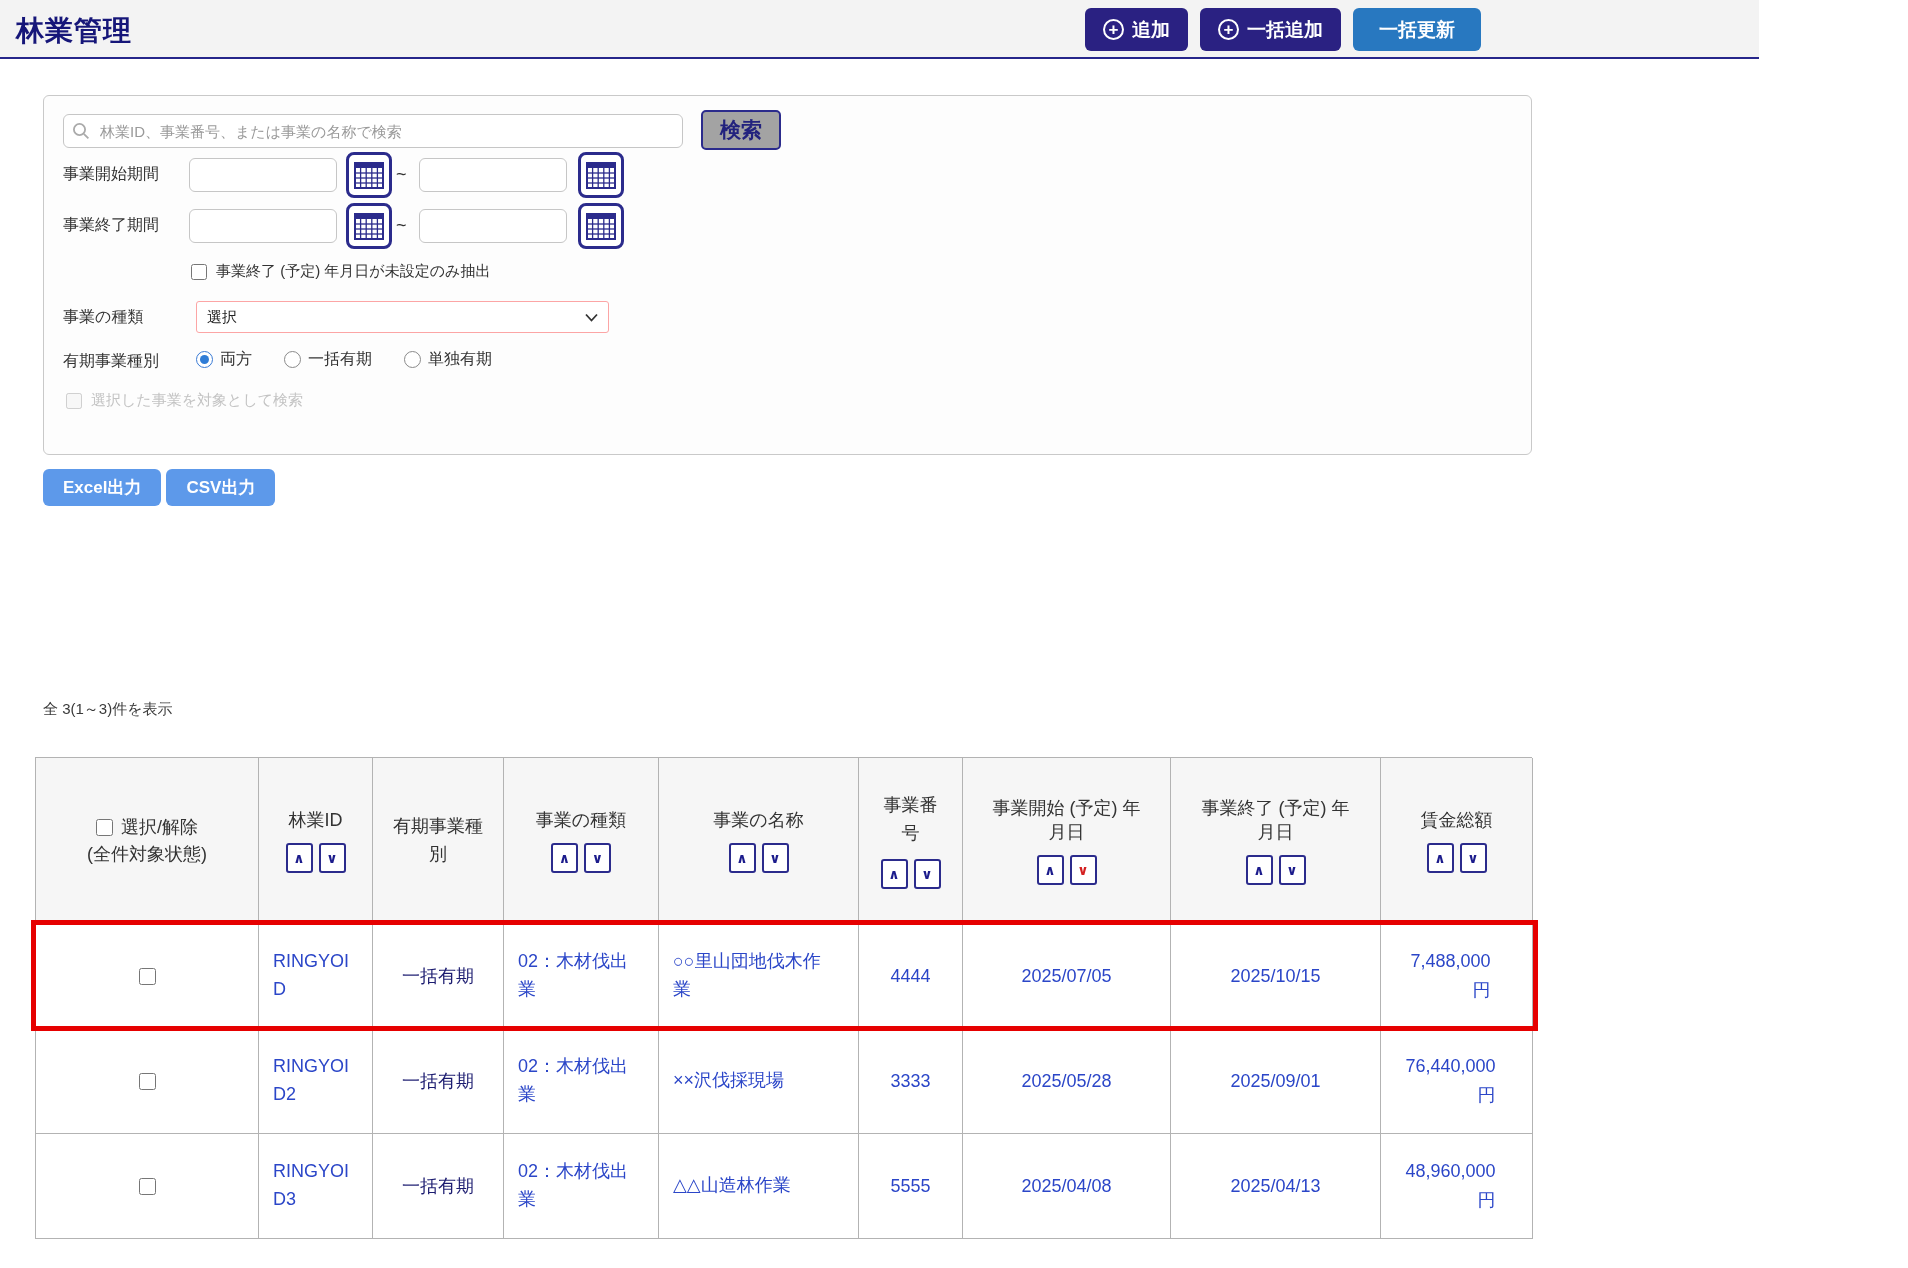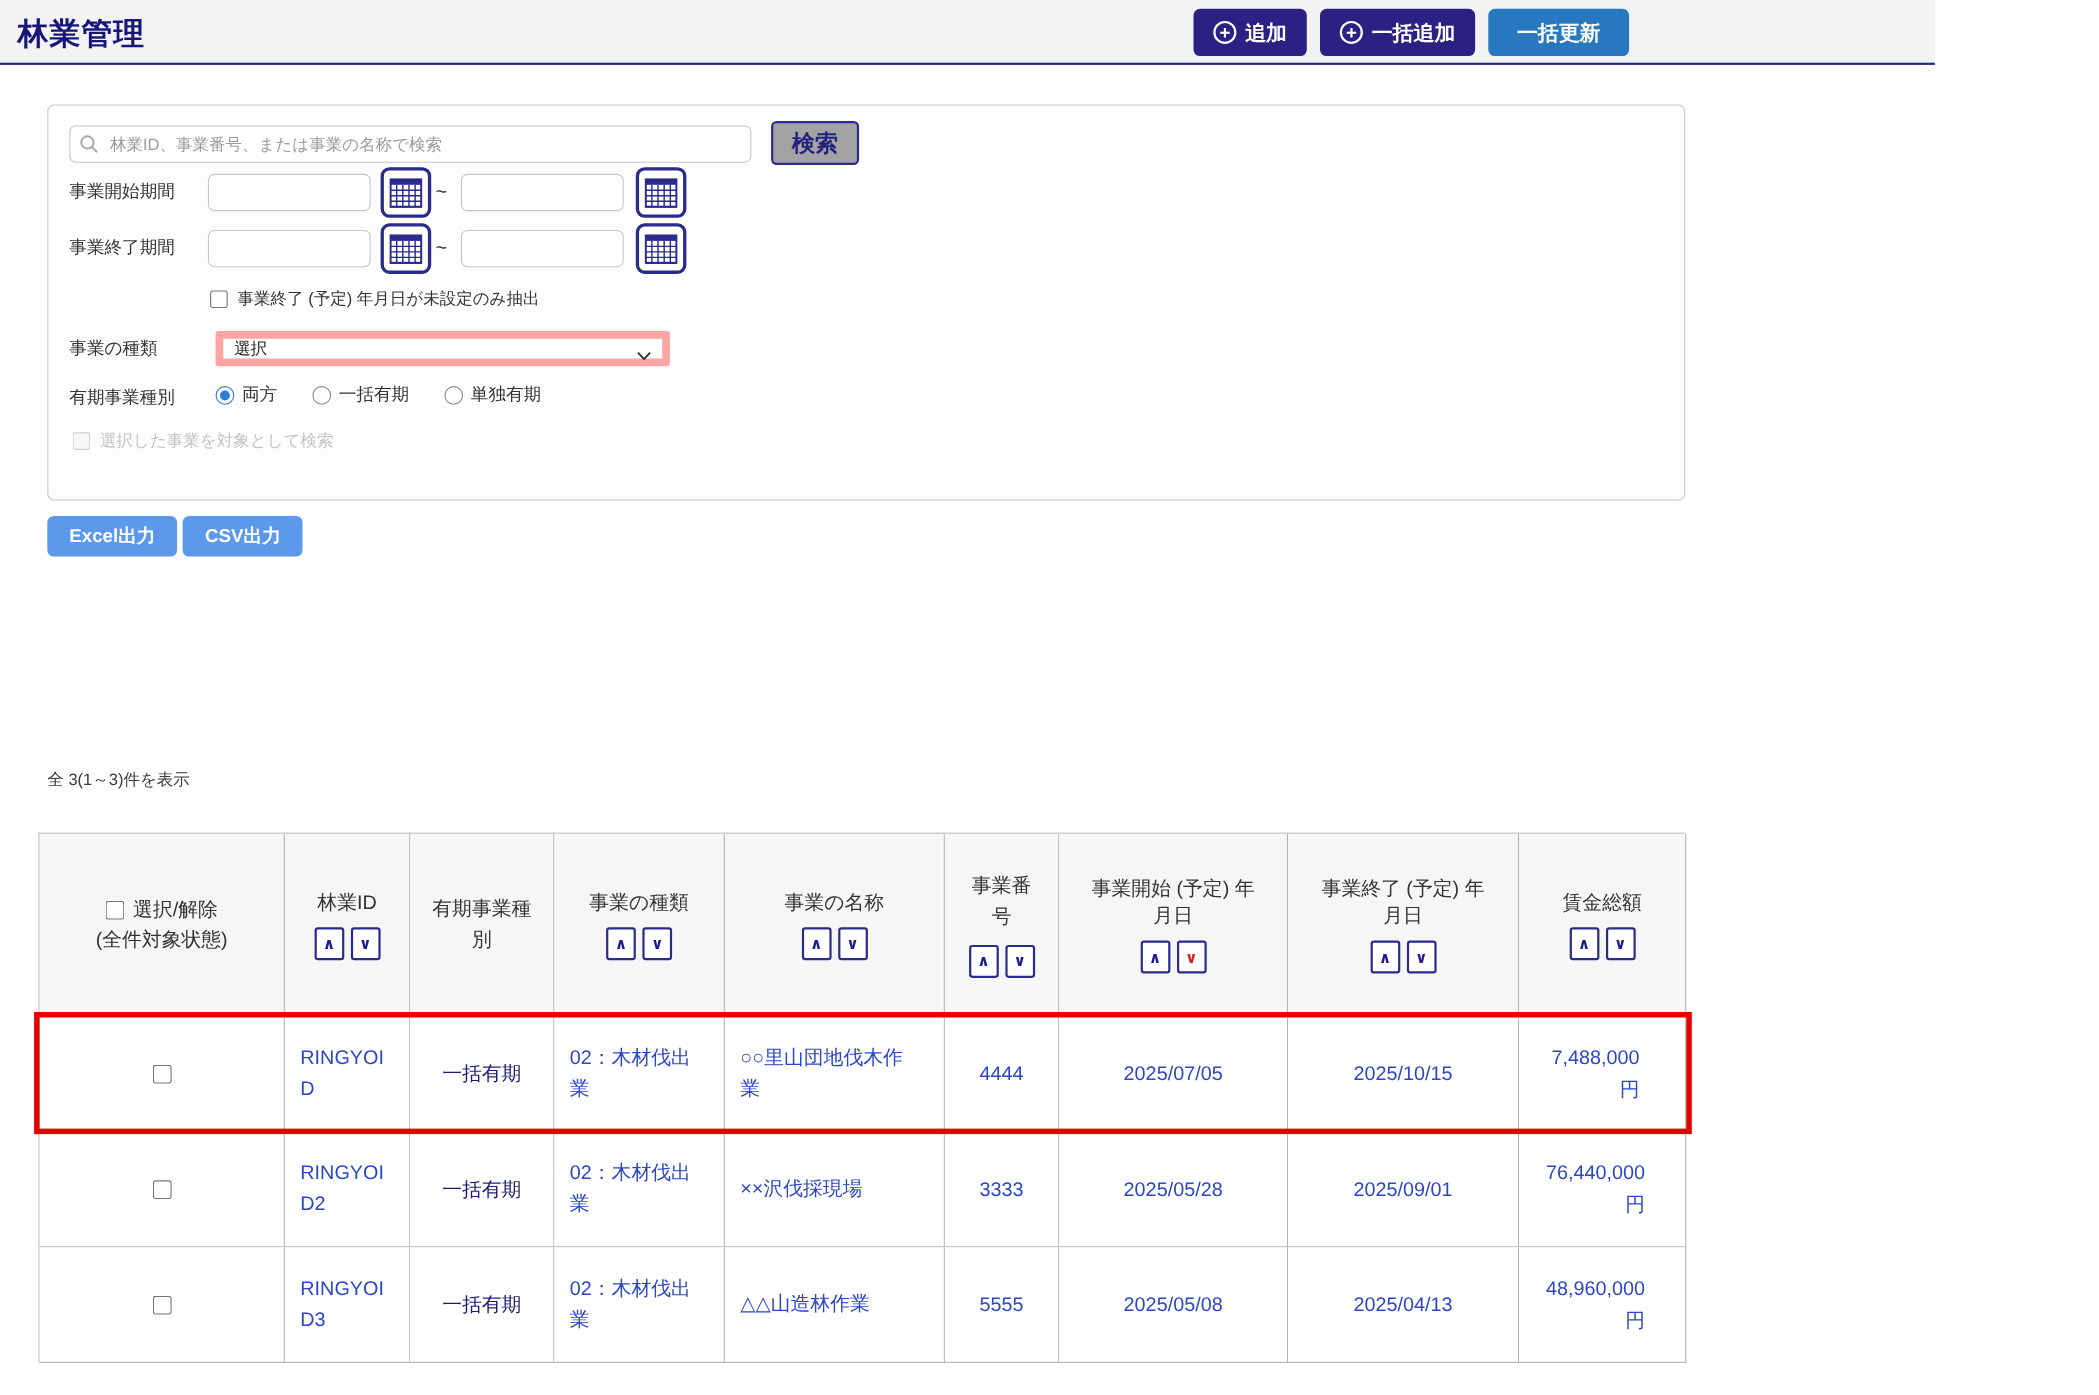--- a/index.html
+++ b/index.html
@@ -40,21 +40,21 @@
     border:3px solid #2b2b8c; border-radius:8px; cursor:pointer;
     display:flex; align-items:center; justify-content:center; }
   .range-sep { position:absolute; font-size:18px; color:#333; }
 
   .chk-row { position:absolute; display:flex; align-items:center; gap:9px;
     font-size:15px; color:#333; cursor:pointer; }
   .chk-row input { width:16px; height:16px; cursor:pointer; }
   .chk-row.disabled { color:#c3c3c3; }
 
   .select-box { position:absolute; left:152px; top:205px; width:413px; height:32px;
-    background:#fff; border:7px solid #fca5a5; border-radius:3px; display:flex;
+    background:#fff; border:1px solid #fca5a5; border-radius:3px; display:flex;
     align-items:center; padding-left:10px; font-size:15px; color:#222; cursor:pointer; }
   .select-box svg { position:absolute; right:10px; top:11px; }
 
   .radio-group { position:absolute; left:152px; top:253px; display:flex; gap:32px;
     align-items:center; font-size:16px; color:#333; }
   .radio-opt { display:flex; align-items:center; gap:7px; cursor:pointer; }
   .radio { width:17px; height:17px; border:1.5px solid #8a8a8a; border-radius:50%;
     background:#fff; display:inline-flex; align-items:center; justify-content:center; }
   .radio.checked { border:1.5px solid #3a7bd5; }
   .radio.checked::after { content:""; width:9px; height:9px; border-radius:50%;
@@ -384,21 +384,21 @@
   <div class="cell dcell left">
     <span class="wrapbox w-type">02：木材伐出業</span>
   </div>
   <div class="cell dcell left">
     <span class="wrapbox w-name">△△山造林作業</span>
   </div>
   <div class="cell dcell">
     <span>5555</span>
   </div>
   <div class="cell dcell">
-    <span>2025/05/08</span>
+    <span>2025/04/08</span>
   </div>
   <div class="cell dcell">
     <span>2025/04/13</span>
   </div>
   <div class="cell dcell right">
     <span class="wrapbox" style="line-height:1.6"><span>48,960,000</span><br>
     <span>円</span></span>
   </div>
 
   <div class="hl-border"></div>

